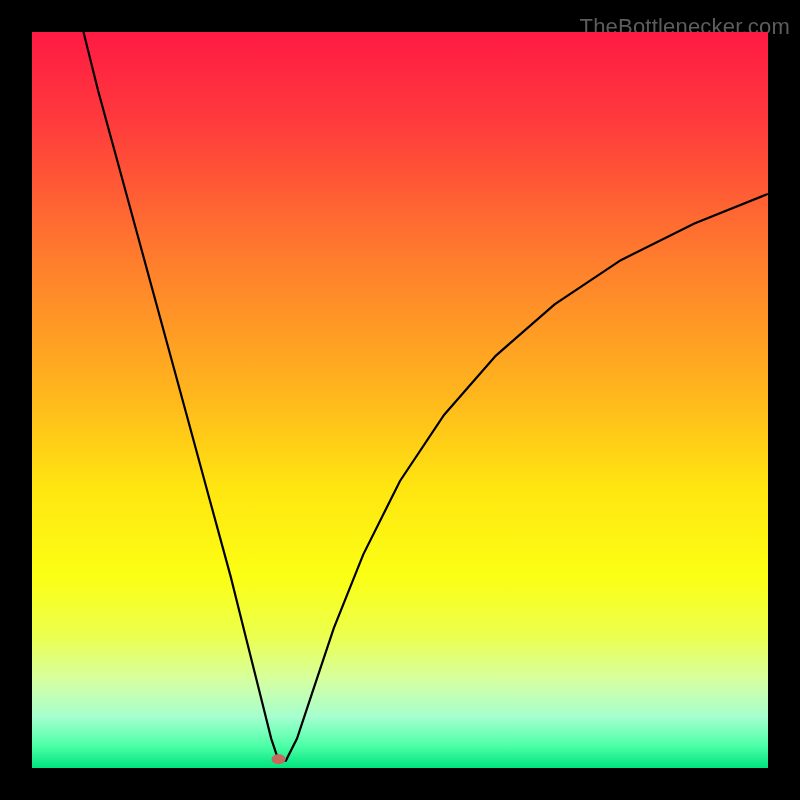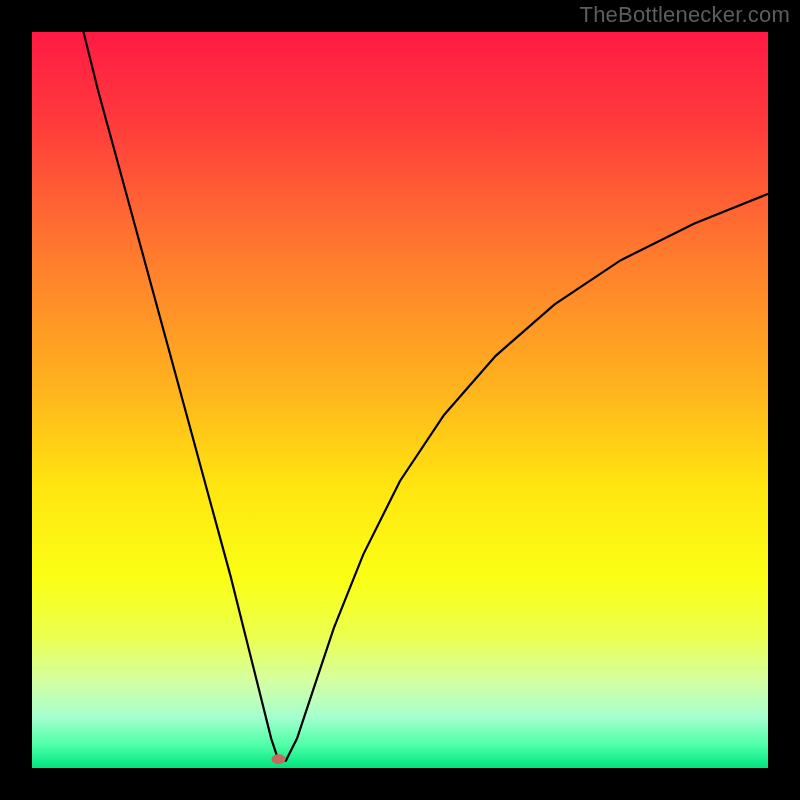--- a/index.html
+++ b/index.html
@@ -19,21 +19,21 @@
   }
   .plot-area {
     position: absolute;
     left: 32px;
     top: 32px;
     width: 736px;
     height: 736px;
   }
   .watermark {
     position: absolute;
-    top: 2px;
+    top: 14px;
     right: 10px;
     color: #5d5d5d;
     font-size: 22px;
     font-weight: 500;
     letter-spacing: 0.2px;
   }
 </style>
 </head>
 <body>
 

